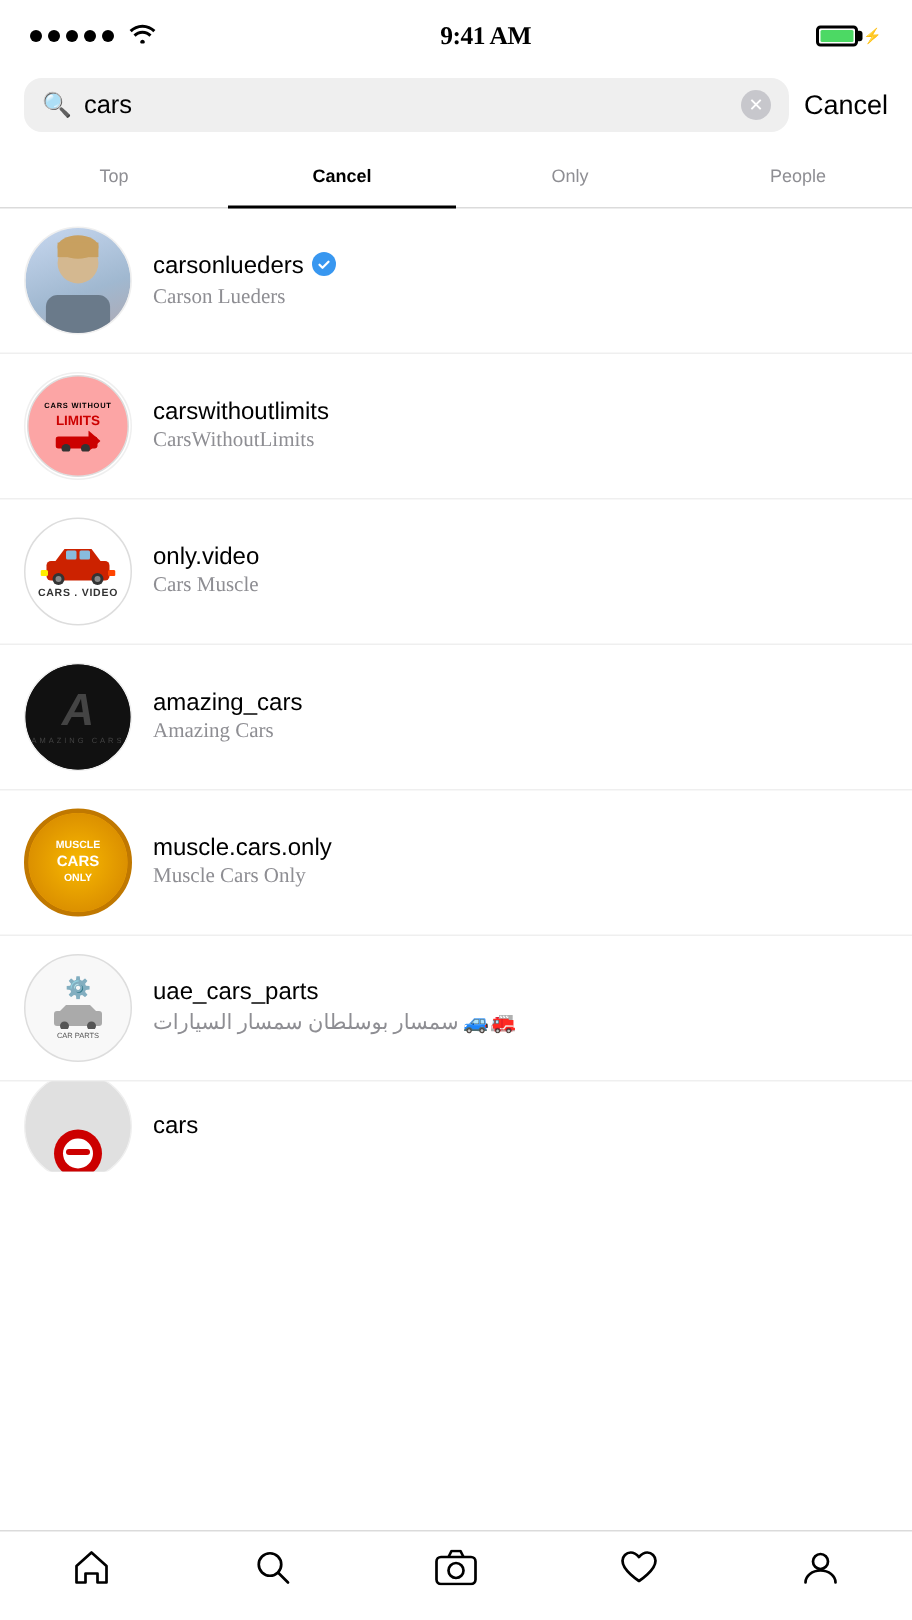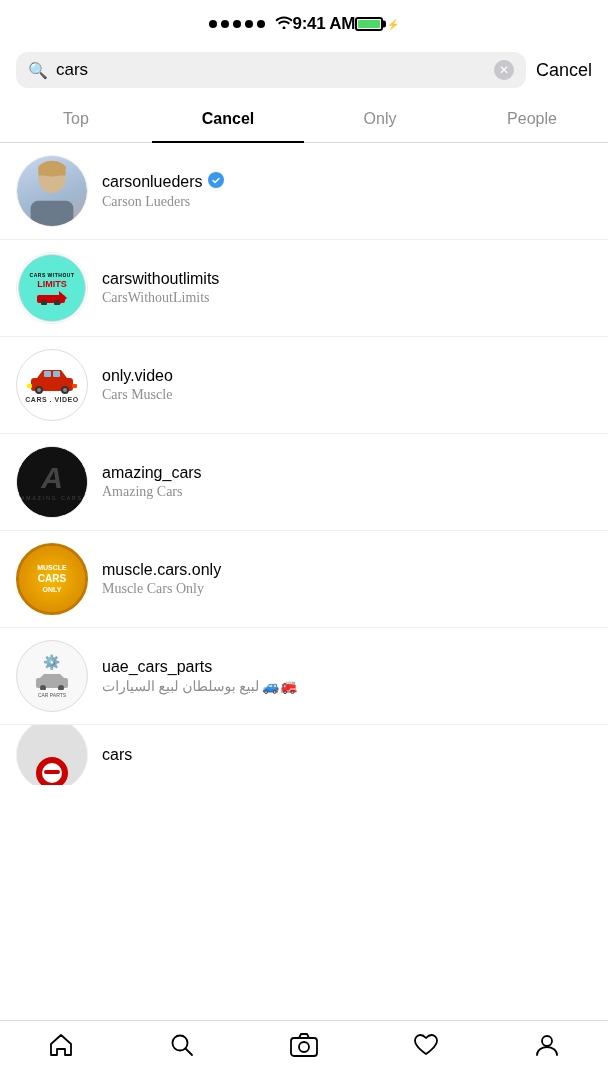--- a/index.html
+++ b/index.html
@@ -9,25 +9,26 @@
       min-height: 1080px;
       font-family: -apple-system, 'Helvetica Neue', Arial, sans-serif;
       background: #fff;
       color: #000;
       overflow-x: hidden;
     }
 
     
     .status-bar {
       display: flex;
-      justify-content: center;
+      justify-content: space-between;
       align-items: center;
       padding: 8px 20px 4px 20px;
       height: 44px;
       background: #fff;
+      font-family: Liberation Serif, serif;
     }
     .status-left {
       display: flex;
       align-items: center;
       gap: 4px;
     }
     .dot {
       width: 8px; height: 8px;
       background: #000;
       border-radius: 50%;
@@ -130,21 +131,21 @@
 
     
     .tabs {
       display: flex;
       border-bottom: 1px solid #dbdbdb;
     }
     .tab {
       flex: 1;
       text-align: center;
       padding: 14px 0;
-      font-size: 16px;
+      font-size: 12px;
       color: #8e8e93;
       cursor: pointer;
       position: relative;
     }
     .tab.active {
       color: #000;
       font-weight: 600;
     }
     .tab.active::after {
       content: '';
@@ -312,21 +313,21 @@
             <path d="M5 8.5l2 2 4-4" stroke="#fff" stroke-width="1.5" fill="none" stroke-linecap="round" stroke-linejoin="round"></path>
           </svg>
         </span>
       </div>
       <div class="result-fullname">Carson Lueders</div>
     </div>
   </div>
 
   <div class="result-item">
     <div class="avatar avatar-carswithoutlimits">
-      <div style="width:68px;height:68px;border-radius:50%;background:#5eead4;border:1px solid #ddd;display:flex;flex-direction:column;align-items:center;justify-content:center;">
+      <div style="width:68px;height:68px;border-radius:50%;background:#fca5a5;border:1px solid #ddd;display:flex;flex-direction:column;align-items:center;justify-content:center;">
         <div style="font-size:5px;color:#000;font-weight:bold;text-align:center;line-height:1.4;text-transform:uppercase;letter-spacing:0.5px;">CARS WITHOUT</div>
         <div style="font-size:9px;color:#cc0000;font-weight:bold;text-transform:uppercase;">LIMITS</div>
         <div style="display:flex;align-items:center;gap:2px;margin-top:2px;">
           <svg width="30" height="14" viewBox="0 0 30 14">
             <rect x="0" y="4" width="28" height="8" rx="2" fill="#cc0000"></rect>
             <polygon points="22,0 30,7 22,14" fill="#cc0000"></polygon>
             <circle cx="7" cy="12" r="3" fill="#333"></circle>
             <circle cx="20" cy="12" r="3" fill="#333"></circle>
           </svg>
         </div>
@@ -399,21 +400,21 @@
           <rect x="2" y="6" width="32" height="10" rx="2" fill="#aaa"></rect>
           <polygon points="6,6 10,2 26,2 30,6" fill="#aaa"></polygon>
           <circle cx="9" cy="16" r="3" fill="#555"></circle>
           <circle cx="27" cy="16" r="3" fill="#555"></circle>
         </svg>
         <div style="font-size:5px;color:#555;text-align:center;line-height:1.2;text-transform:uppercase;">car parts</div>
       </div>
     </div>
     <div class="result-info">
       <div class="result-username">uae_cars_parts</div>
-      <div class="result-fullname" style="direction:rtl; unicode-bidi:bidi-override;">🚒🚙 لبيع بوسلطان لبيع السيارات</div>
+      <div class="result-fullname" style="direction:rtl; unicode-bidi:bidi-override;">🚒🚙 سمسار بوسلطان سمسار السيارات</div>
     </div>
   </div>
 
   <div class="result-item-partial">
     <div class="avatar" style="background:#e0e0e0;flex-shrink:0;">
       <div style="width:72px;height:72px;border-radius:50%;background:#e0e0e0;display:flex;align-items:center;justify-content:center;overflow:hidden;">
 
         <svg width="72" height="36" viewBox="0 0 72 72" style="margin-top:36px;">
           <circle cx="36" cy="36" r="32" fill="#cc0000"></circle>
           <circle cx="36" cy="36" r="20" fill="#fff"></circle>

